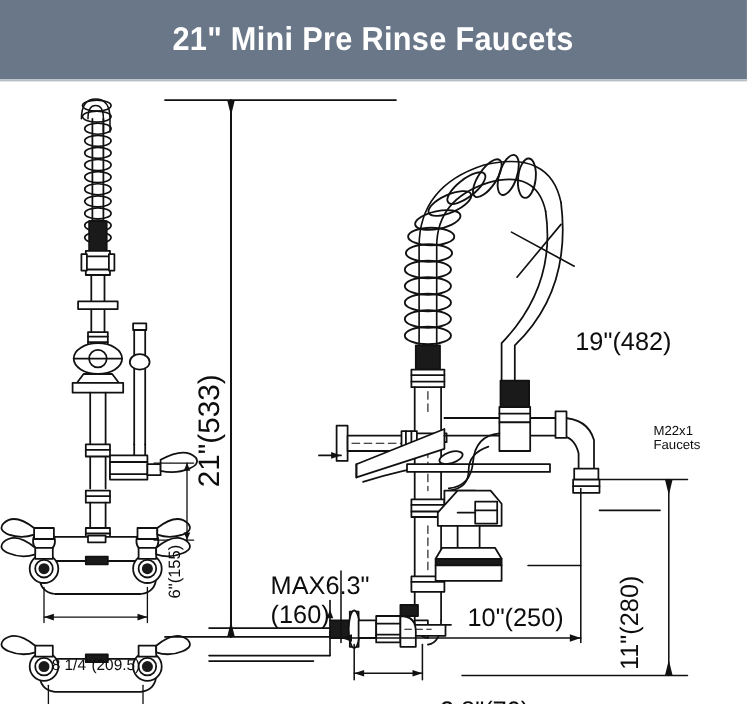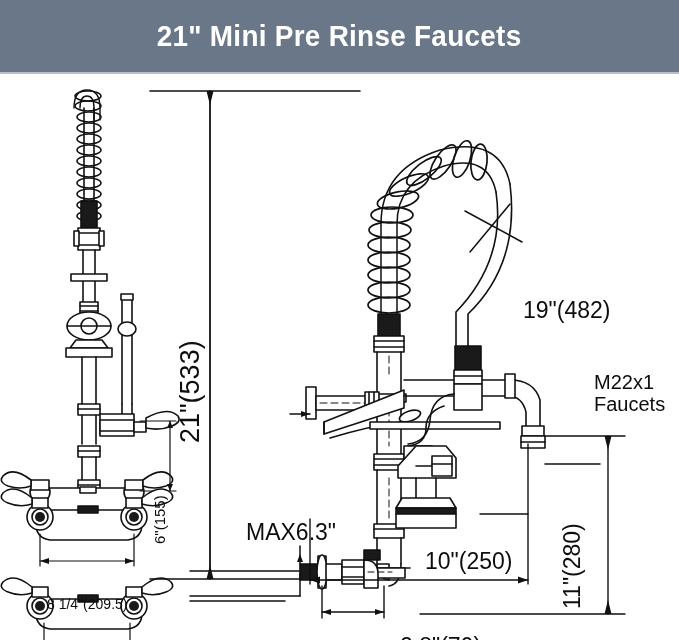--- a/index.html
+++ b/index.html
@@ -53,21 +53,21 @@
   
   .dim {
     position: absolute;
     color: #0d0d0d;
     font-family: "Liberation Sans", sans-serif;
     white-space: nowrap;
     line-height: 1.12;
   }
   #lbl-21     { left: 175px; top: 369px; font-size: 27px; transform: rotate(-90deg); transform-origin: 0 0; }
   #lbl-19     { left: 523px; top: 224px; font-size: 23px; }
-  #lbl-m22    { left: 594px; top: 297px; font-size: 20px; }
+  #lbl-m22    { left: 594px; top: 311px; font-size: 12px; }
   #lbl-max    { left: 246px; top: 446px; font-size: 23px; }
   #lbl-10     { left: 425px; top: 475px; font-size: 23px; }
   #lbl-11     { left: 560px; top: 535px; font-size: 23px; transform: rotate(-90deg); transform-origin: 0 0; }
   #lbl-28     { left: 400px; top: 560px; font-size: 23px; }
   #lbl-6      { left: 152px; top: 470px; font-size: 15px; transform: rotate(-90deg); transform-origin: 0 0; }
   #lbl-814    { left: 47px;  top: 523px; font-size: 14px; }
 </style>
 </head>
 <body>
 
@@ -408,20 +408,21 @@
 
     <div class="dim" id="lbl-19">19"(482)</div>
 
     <div class="dim" id="lbl-m22">
       <div>M22x1</div>
       <div>Faucets</div>
     </div>
 
     <div class="dim" id="lbl-max">
       <div>MAX6.3"</div>
+      <div>(160)</div>
     </div>
 
     <div class="dim" id="lbl-10">10"(250)</div>
 
     <div class="dim" id="lbl-11">11"(280)</div>
 
     <div class="dim" id="lbl-28">2.8"(70)</div>
 
     <div class="dim" id="lbl-6">6"(155)</div>
 

